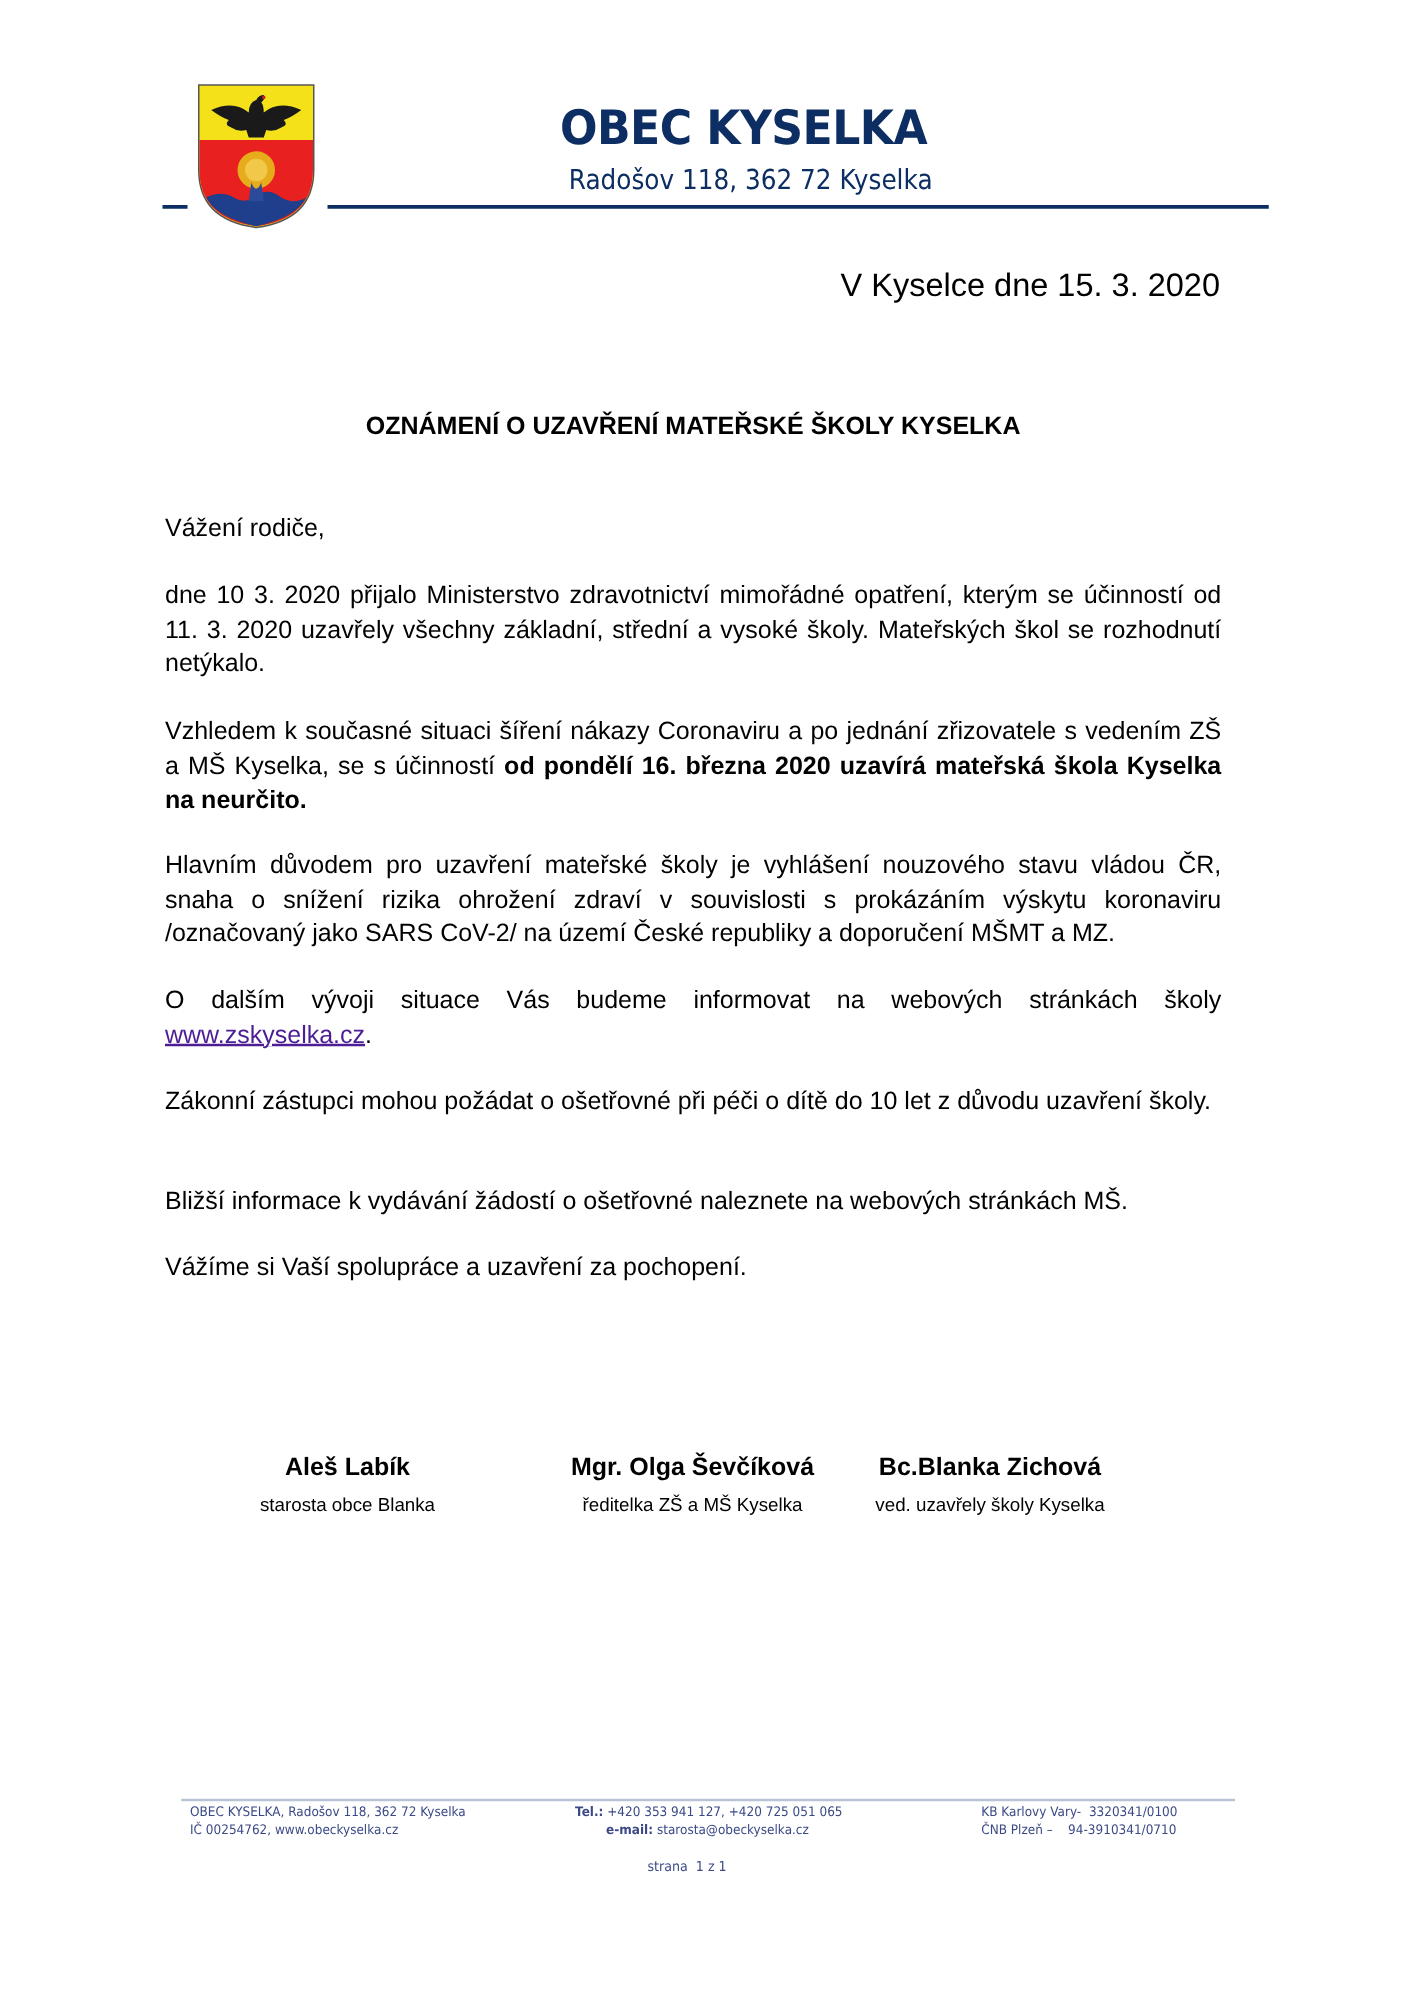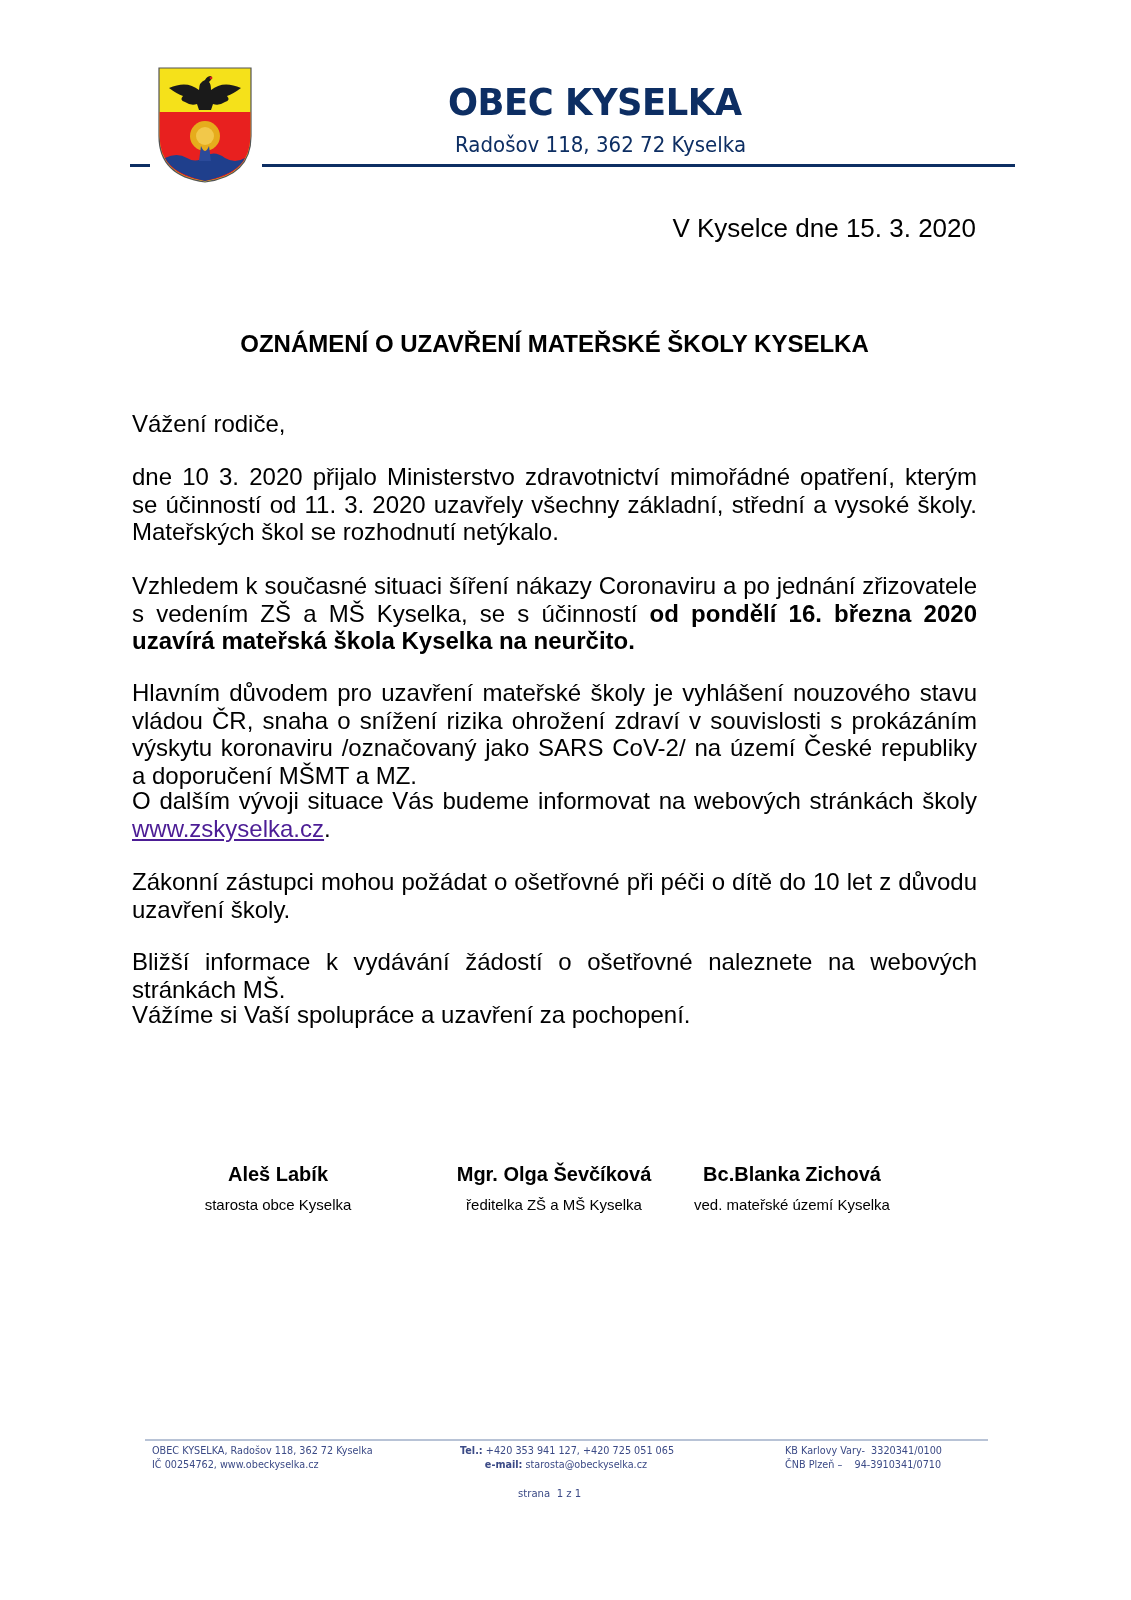--- a/index.html
+++ b/index.html
@@ -6,23 +6,23 @@
   html, body { width: 1131px; height: 1600px; background: #ffffff; }
   body { position: relative; font-family: "Liberation Sans", sans-serif; color: #000; overflow: hidden; }
 
   .crest { position: absolute; left: 157px; top: 66px; width: 96px; height: 118px; }
   .header-line-left { position: absolute; left: 130px; top: 164px; width: 20px; height: 3px; background: #0d2e63; }
   .header-line-right { position: absolute; left: 262px; top: 164px; width: 753px; height: 3px; background: #0d2e63; }
   .org-title { position: absolute; left: 448px; top: 80px; font-family: "DejaVu Sans", sans-serif; font-weight: bold; font-size: 38px; color: #0d2e63; letter-spacing: -0.5px; transform: scaleX(0.93); transform-origin: left; }
   .org-address { position: absolute; left: 455px; top: 132px; font-family: "DejaVu Sans", sans-serif; font-size: 22px; color: #0d2e63; transform: scaleX(0.9); transform-origin: left; }
 
   .date-line { position: absolute; right: 155px; top: 213px; font-size: 26px; }
-  .doc-title { position: absolute; left: 0; width: 1109px; text-align: center; top: 330px; font-weight: bold; font-size: 24px; letter-spacing: 0px; }
+  .doc-title { position: absolute; left: 0; width: 1109px; text-align: center; top: 330px; font-weight: bold; font-size: 20px; letter-spacing: 0px; }
 
-  .body-text { position: absolute; left: 132px; width: 845px; font-size: 24px; line-height: 27.5px; text-align: justify; }
+  .body-text { position: absolute; left: 132px; width: 845px; font-size: 20px; line-height: 27.5px; text-align: justify; }
   .p-greet { top: 410px; }
   .p1 { top: 463px; }
   .p2 { top: 572px; }
   .p3 { top: 679px; }
   .p4 { top: 787px; }
   .p5 { top: 868px; }
   .p6 { top: 948px; }
   .p7 { top: 1001px; }
   .bold { font-weight: bold; }
   .link { color: #4c1d95; text-decoration: underline; }
@@ -73,29 +73,29 @@
 <div class="body-text p1">dne 10 3. 2020 přijalo Ministerstvo zdravotnictví mimořádné opatření, kterým se účinností od 11. 3. 2020 uzavřely všechny základní, střední a vysoké školy. Mateřských škol se rozhodnutí netýkalo.</div>
 <div class="body-text p2"><span>Vzhledem k současné situaci šíření nákazy Coronaviru a po jednání zřizovatele s vedením ZŠ a MŠ Kyselka, se s účinností </span><span class="bold">od pondělí 16. března 2020 uzavírá mateřská škola Kyselka na neurčito.</span></div>
 <div class="body-text p3">Hlavním důvodem pro uzavření mateřské školy je vyhlášení nouzového stavu vládou ČR, snaha o snížení rizika ohrožení zdraví v souvislosti s prokázáním výskytu koronaviru /označovaný jako SARS CoV-2/ na území České republiky a doporučení MŠMT a MZ.</div>
 <div class="body-text p4"><span>O dalším vývoji situace Vás budeme informovat na webových stránkách školy </span><span class="link">www.zskyselka.cz</span><span>.</span></div>
 <div class="body-text p5">Zákonní zástupci mohou požádat o ošetřovné při péči o dítě do 10 let z důvodu uzavření školy.</div>
 <div class="body-text p6">Bližší informace k vydávání žádostí o ošetřovné naleznete na webových stránkách MŠ.</div>
 <div class="body-text p7">Vážíme si Vaší spolupráce a uzavření za pochopení.</div>
 
 <div class="sig sig-1">
   <span class="sig-name">Aleš Labík</span>
-  <span class="sig-role">starosta obce Kyselka</span>
+  <span class="sig-role">starosta obce Blanka</span>
 </div>
 <div class="sig sig-2">
   <span class="sig-name">Mgr. Olga Ševčíková</span>
   <span class="sig-role">ředitelka ZŠ a MŠ Kyselka</span>
 </div>
 <div class="sig sig-3">
   <span class="sig-name">Bc.Blanka Zichová</span>
-  <span class="sig-role">ved. mateřské území Kyselka</span>
+  <span class="sig-role">ved. uzavřely školy Kyselka</span>
 </div>
 
 <div class="footer-line"></div>
 <div class="footer f-left">
   <div>OBEC KYSELKA, Radošov 118, 362 72 Kyselka</div>
   <div>IČ 00254762, www.obeckyselka.cz</div>
 </div>
 <div class="footer f-mid">
   <div><span class="f-bold">Tel.:</span><span> +420 353 941 127, +420 725 051 065</span></div>
   <div class="row2"><span class="f-bold">e-mail:</span><span> starosta@obeckyselka.cz</span></div>

